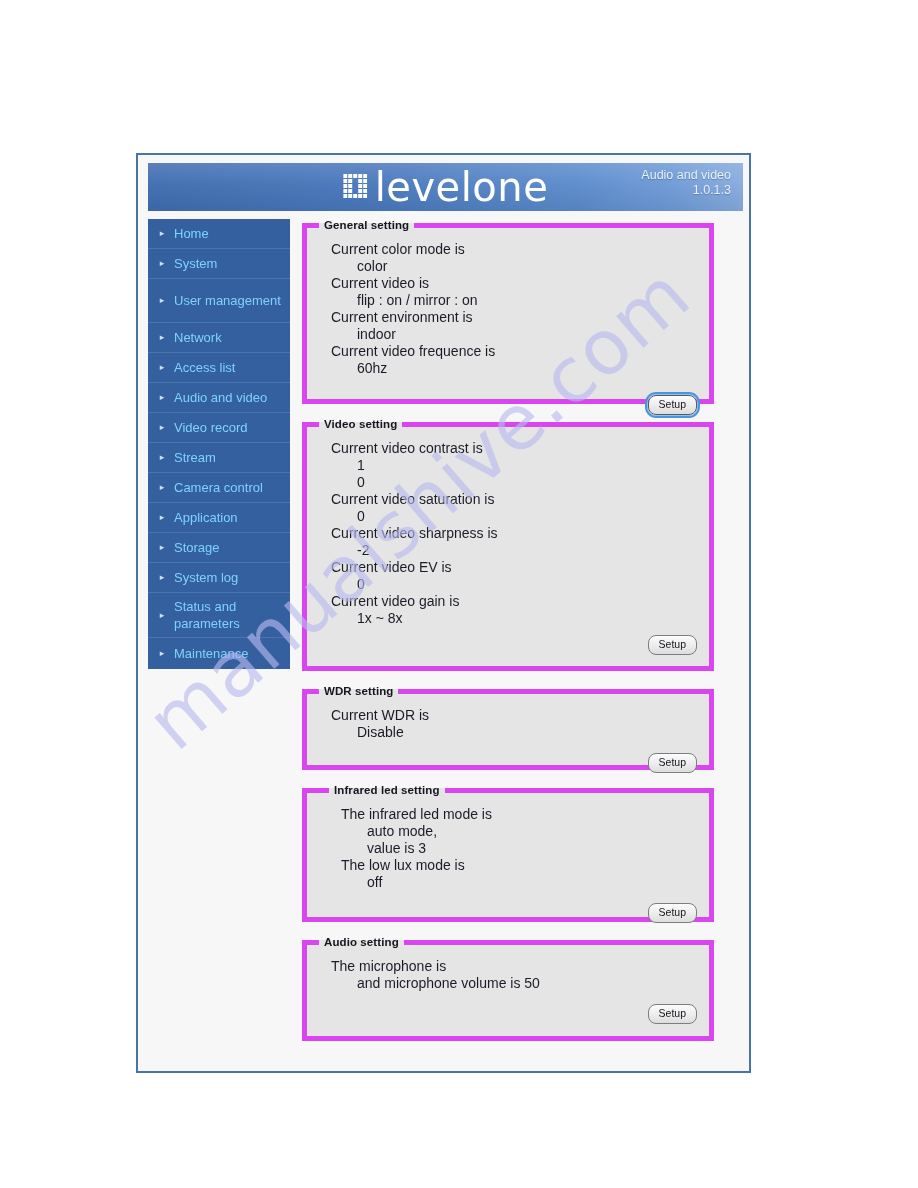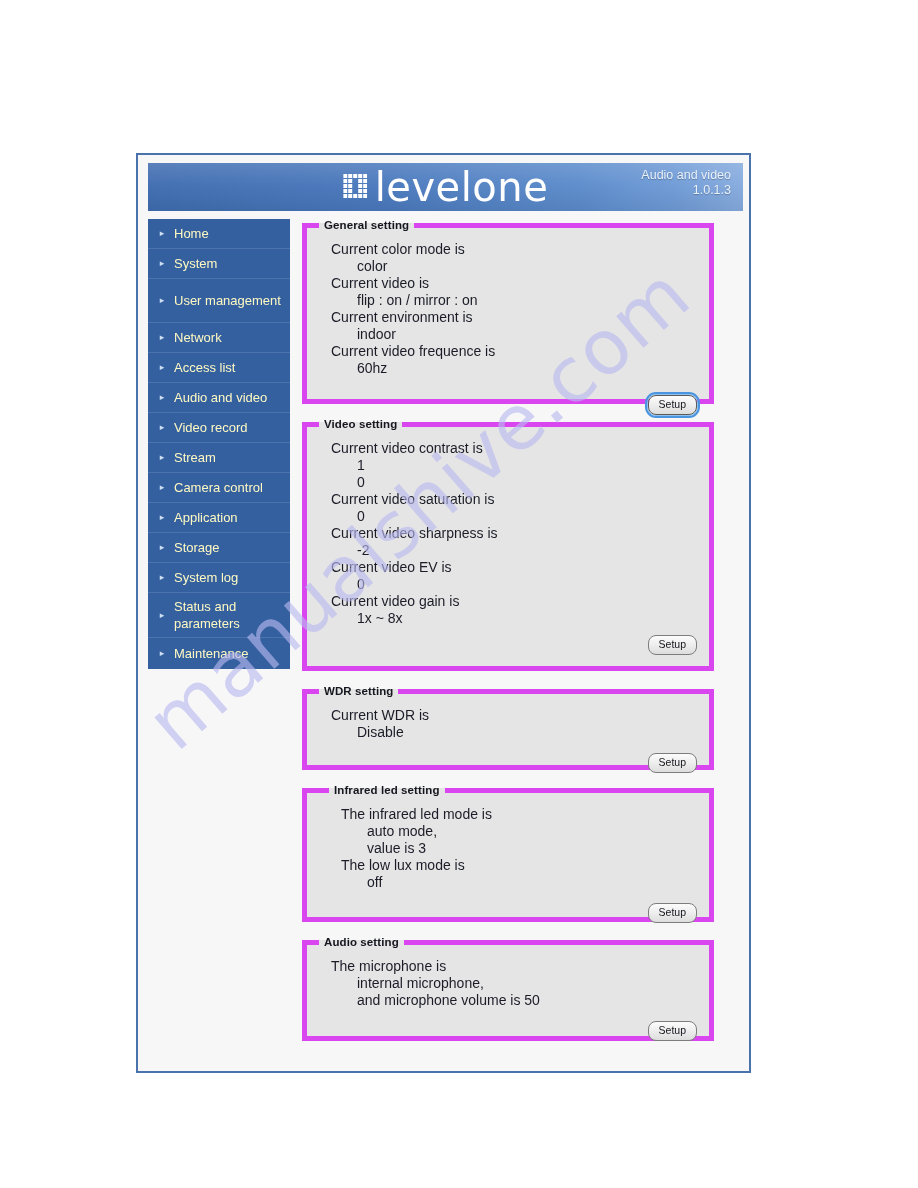--- a/index.html
+++ b/index.html
@@ -146,21 +146,21 @@
     flex: 0 0 auto;
     width: 12px;
     color: #cfe0f4;
     font-size: 9px;
     line-height: 1;
     margin-right: 6px;
     text-align: center;
   }
   .nav-label {
     flex: 1 1 auto;
-    color: #fef9c3;
+    color: #7dd3fc;
   }
   .nav-item.two-line { min-height: 44px; }
 
   
   #content {
     position: absolute;
     left: 164px;
     top: 64px;
     width: 412px;
     z-index: 5;
@@ -404,21 +404,20 @@
         </div>
         <div class="btn-row">
           <button class="setup-btn">Setup</button>
         </div>
       </fieldset>
 
       <fieldset class="panel" id="panel-audio">
         <legend>Audio setting</legend>
         <div class="panel-body">
           <div class="line">The microphone is</div>
-          <div class="line indent">internal microphone,</div>
           <div class="line indent">and microphone volume is 50</div>
         </div>
         <div class="btn-row">
           <button class="setup-btn">Setup</button>
         </div>
       </fieldset>
 
     </main>
   </div>
 </div>

